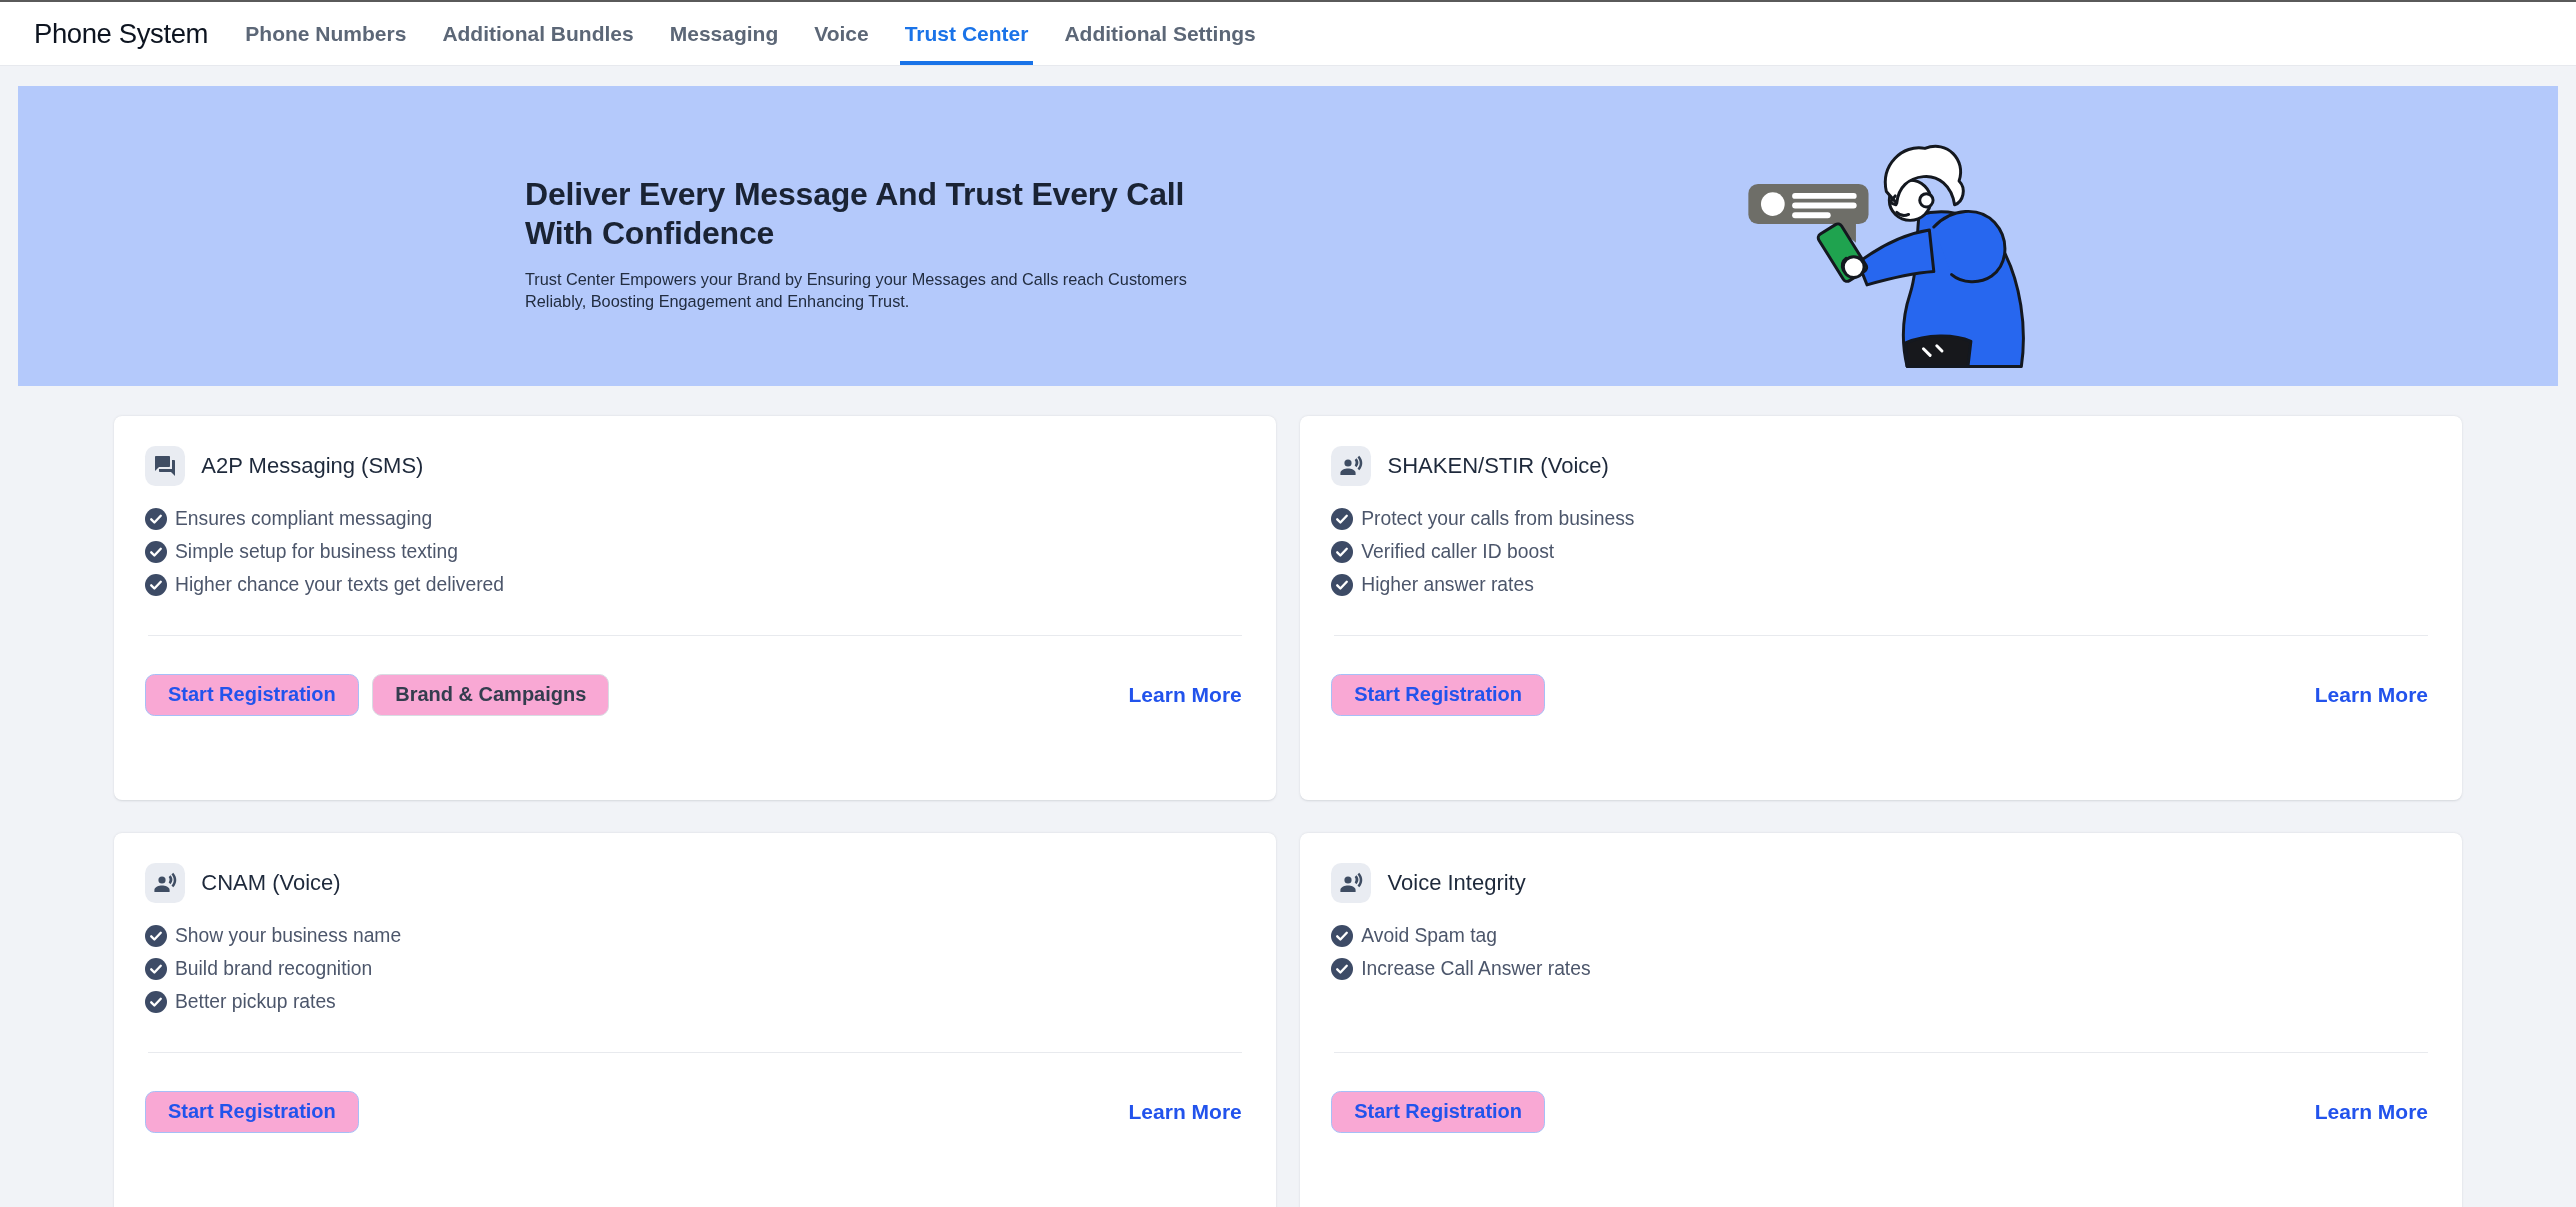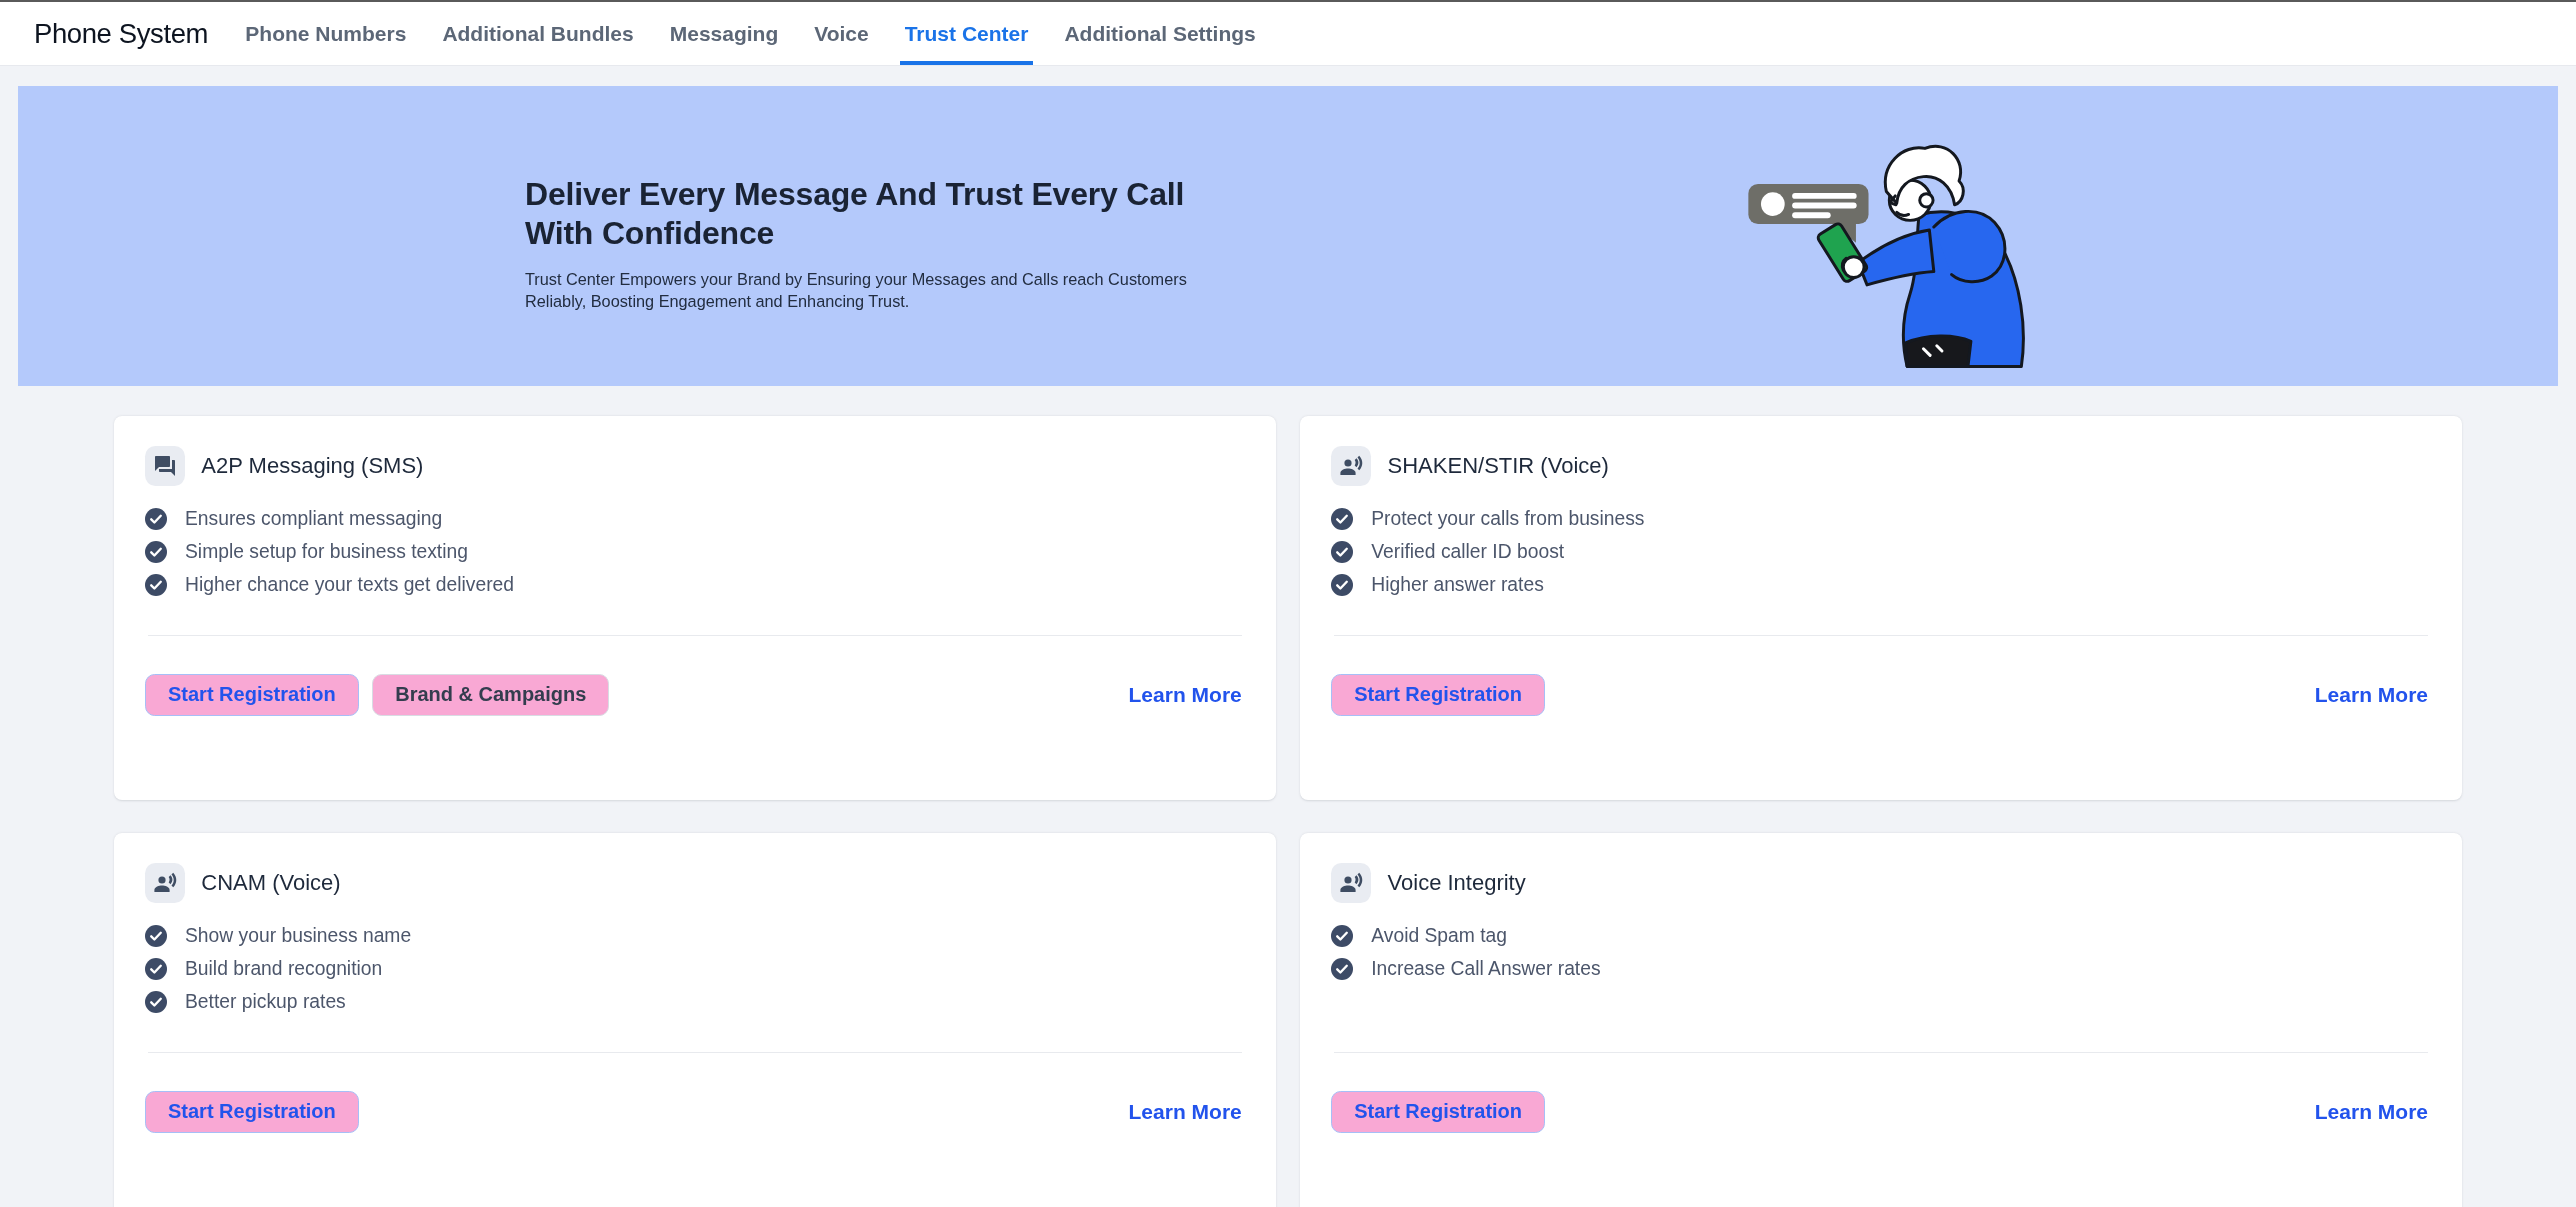--- a/index.html
+++ b/index.html
@@ -102,21 +102,21 @@
   .icon-box svg { width: 24px; height: 24px; fill: #3f4d63; }
   .card-title {
     font-size: 22px;
     font-weight: 500;
     color: #1e293b;
   }
   .features { margin: 21.5px 34px 0 31px; }
   .feature {
     display: flex;
     align-items: center;
-    gap: 18px;
+    gap: 8px;
     height: 22px;
     margin-bottom: 11px;
   }
   .check svg { width: 22px; height: 22px; display: block; }
   .feature-text { font-size: 19.3px; color: #4c566b; }
   .divider {
     position: absolute;
     left: 34px; right: 34px; top: 219px;
     height: 0.7px;
     background: #e8eaee;

